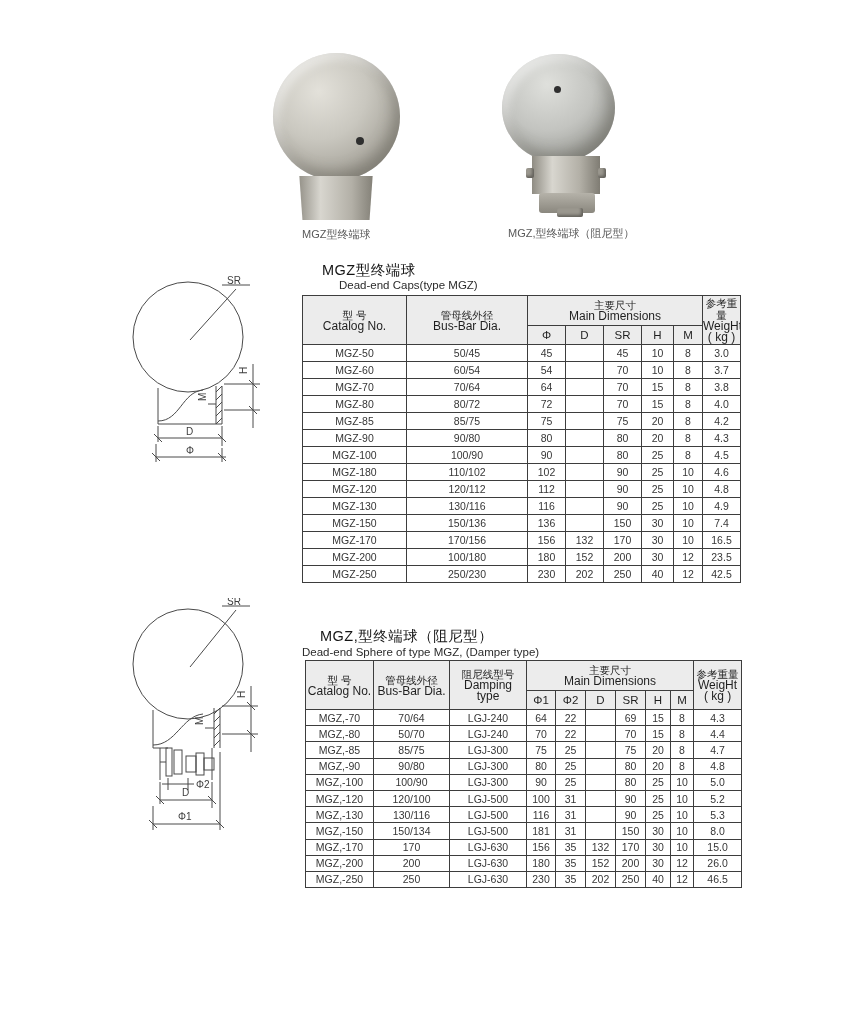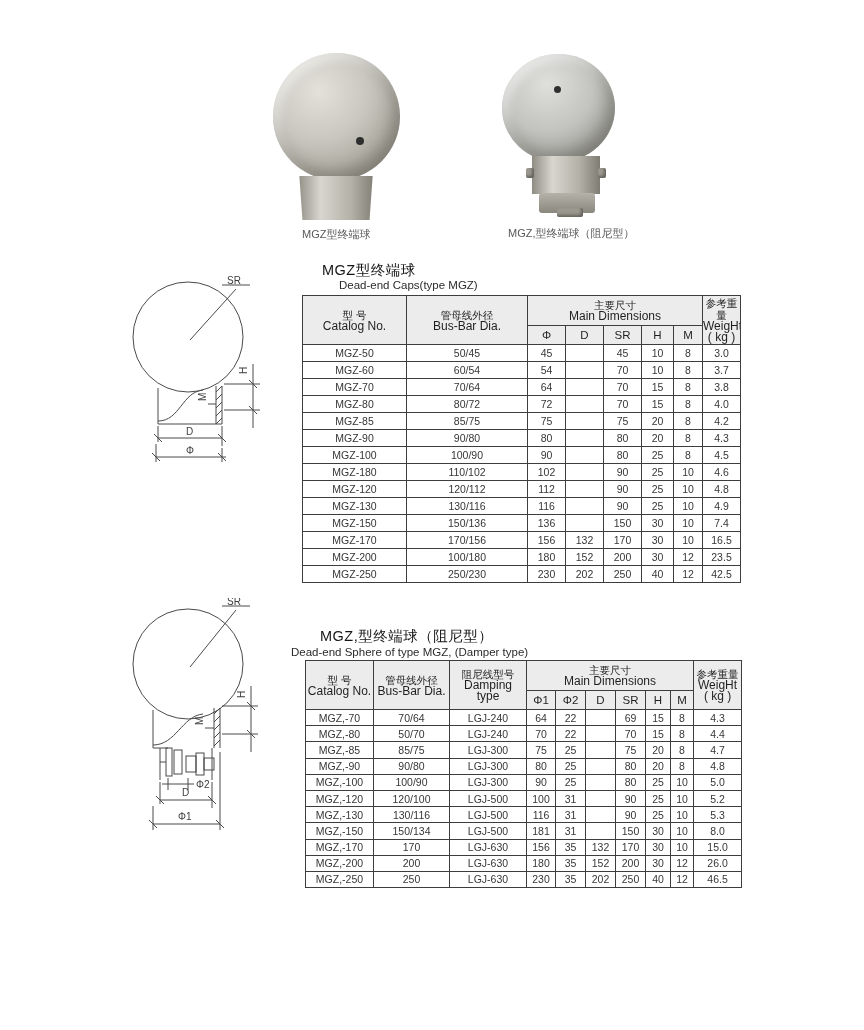--- a/index.html
+++ b/index.html
@@ -298,21 +298,21 @@
           <td>202</td>
           <td>250</td>
           <td>40</td>
           <td>12</td>
           <td>42.5</td>
         </tr>
       </tbody>
   </table>
 
   <div class="sec-title" style="left:320px;top:627px;">MGZ,型终端球（阻尼型）</div>
-  <div class="sec-sub" style="left:291px;top:646px;">Dead-end Sphere of type MGZ, (Damper type)</div>
+  <div class="sec-sub" style="left:302px;top:646px;">Dead-end Sphere of type MGZ, (Damper type)</div>
 
   <svg class="diagram" style="left:108px;top:598px;" width="192" height="245" viewBox="0 0 192 245">
     <g stroke="#4a4a4a" stroke-width="1" fill="none">
       <circle cx="80" cy="66" r="55"></circle>
       <line x1="128" y1="12" x2="82" y2="69"></line>
       <line x1="114" y1="8" x2="142" y2="8"></line>
 
       <line x1="45" y1="112" x2="45" y2="150"></line>
       <line x1="45" y1="150" x2="60" y2="150"></line>
       <line x1="106" y1="110" x2="106" y2="150"></line>

